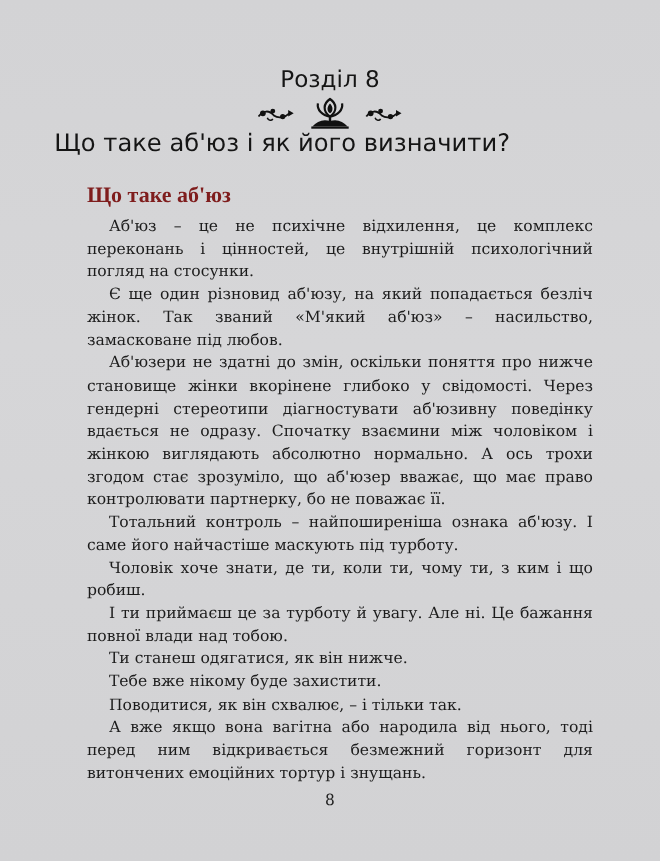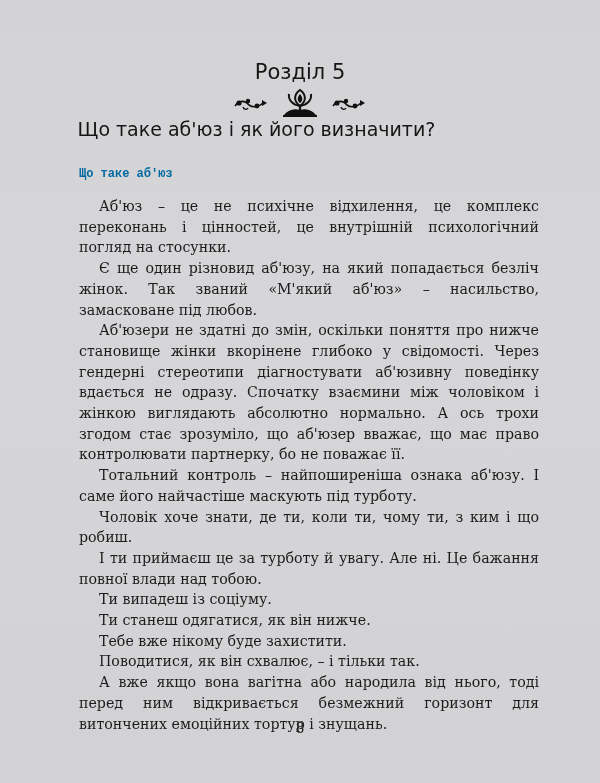--- a/index.html
+++ b/index.html
@@ -15,44 +15,44 @@
       position: absolute; top: 60px; left: 0; width: 600px; text-align: center;
       font-family: "DejaVu Sans", sans-serif; font-size: 21px; color: #151515;
     }
     .ornament {
       position: absolute; top: 88px; left: 0; width: 600px; text-align: center;
       height: 26px;
     }
     .ornament svg { display: inline-block; vertical-align: middle; }
     .title {
       position: absolute; top: 118px; left: 0; width: 513px; text-align: center;
-      font-family: "DejaVu Sans", sans-serif; font-size: 19px; color: #151515;
+      font-family: "DejaVu Sans", sans-serif; font-size: 22px; color: #151515;
     }
     .section-heading {
       position: absolute; top: 167px; left: 79px;
-      font-family: Liberation Mono, monospace; font-weight: bold; font-size: 12px; color: #0369a1;
+      font-family: Liberation Serif, serif; font-weight: bold; font-size: 20px; color: #7f1d1d;
     }
     .body-text {
       position: absolute; top: 196px; left: 79px; width: 460px;
       font-family: "DejaVu Serif", serif; font-size: 14.2px; line-height: 20.7px;
       color: #1c1c1c;
     }
     .body-text p {
       margin: 0; text-indent: 20px; text-align: justify;
     }
     .page-number {
       position: absolute; top: 720px; left: 0; width: 600px; text-align: center;
       font-family: "DejaVu Serif", serif; font-size: 14px; color: #222;
     }
   </style>
 </head>
 <body>
 
 <div class="page">
-  <div class="chapter">Розділ 5</div>
+  <div class="chapter">Розділ 8</div>
 
   <div class="ornament">
     <svg width="36" height="18" viewBox="0 0 36 18">
       <path d="M2 12 C6 6, 12 6, 16 11 C20 14, 26 13, 30 9" stroke="#111" stroke-width="1.6" fill="none"></path>
       <circle cx="6" cy="9" r="2.6" fill="#111"></circle>
       <circle cx="15" cy="7" r="2.2" fill="#111"></circle>
       <circle cx="24" cy="12" r="2.4" fill="#111"></circle>
       <path d="M29 6 L34 9 L29 12 Z" fill="#111"></path>
       <path d="M10 13 C11 16, 14 16, 15 14" stroke="#111" stroke-width="1.4" fill="none"></path>
     </svg>
@@ -79,21 +79,20 @@
 
   <div class="section-heading">Що таке аб'юз</div>
 
   <div class="body-text">
     <p>Аб'юз – це не психічне відхилення, це комплекс переконань і цінностей, це внутрішній психологічний погляд на стосунки.</p>
     <p>Є ще один різновид аб'юзу, на який попадається безліч жінок. Так званий «М'який аб'юз» – насильство, замасковане під любов.</p>
     <p>Аб'юзери не здатні до змін, оскільки поняття про нижче становище жінки вкорінене глибоко у свідомості. Через гендерні стереотипи діагностувати аб'юзивну поведінку вдається не одразу. Спочатку взаємини між чоловіком і жінкою виглядають абсолютно нормально. А ось трохи згодом стає зрозуміло, що аб'юзер вважає, що має право контролювати партнерку, бо не поважає її.</p>
     <p>Тотальний контроль – найпоширеніша ознака аб'юзу. І саме його найчастіше маскують під турботу.</p>
     <p>Чоловік хоче знати, де ти, коли ти, чому ти, з ким і що робиш.</p>
     <p>І ти приймаєш це за турботу й увагу. Але ні. Це бажання повної влади над тобою.</p>
-    <p>Ти випадеш із соціуму.</p>
     <p>Ти станеш одягатися, як він нижче.</p>
     <p>Тебе вже нікому буде захистити.</p>
     <p>Поводитися, як він схвалює, – і тільки так.</p>
     <p>А вже якщо вона вагітна або народила від нього, тоді перед ним відкривається безмежний горизонт для витончених емоційних тортур і знущань.</p>
   </div>
 
   <div class="page-number">8</div>
 </div>
 
 </body></html>

